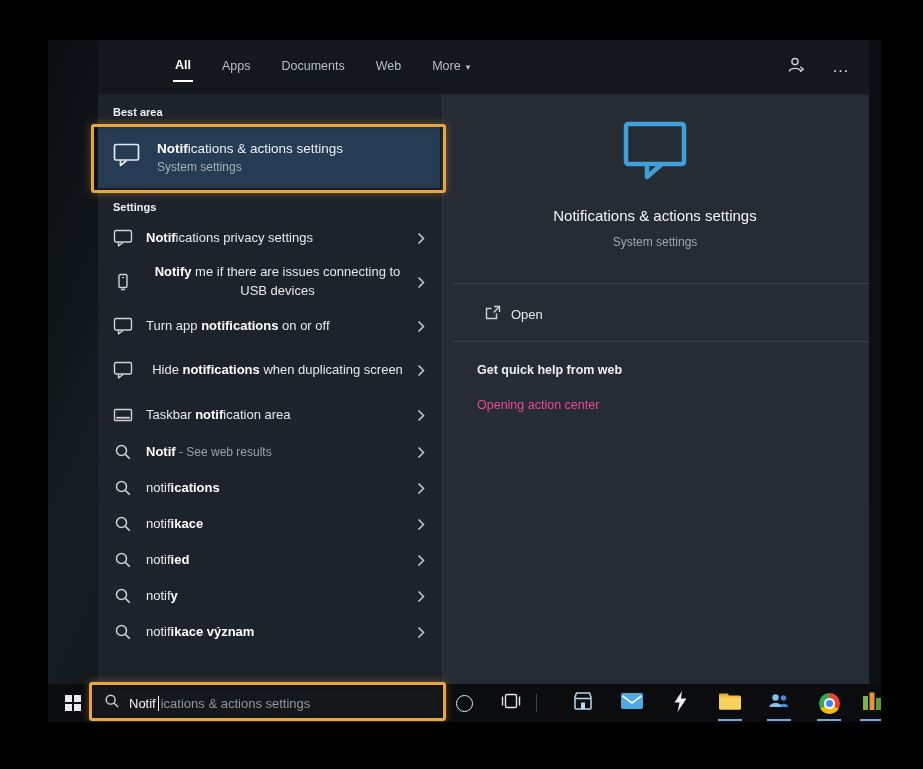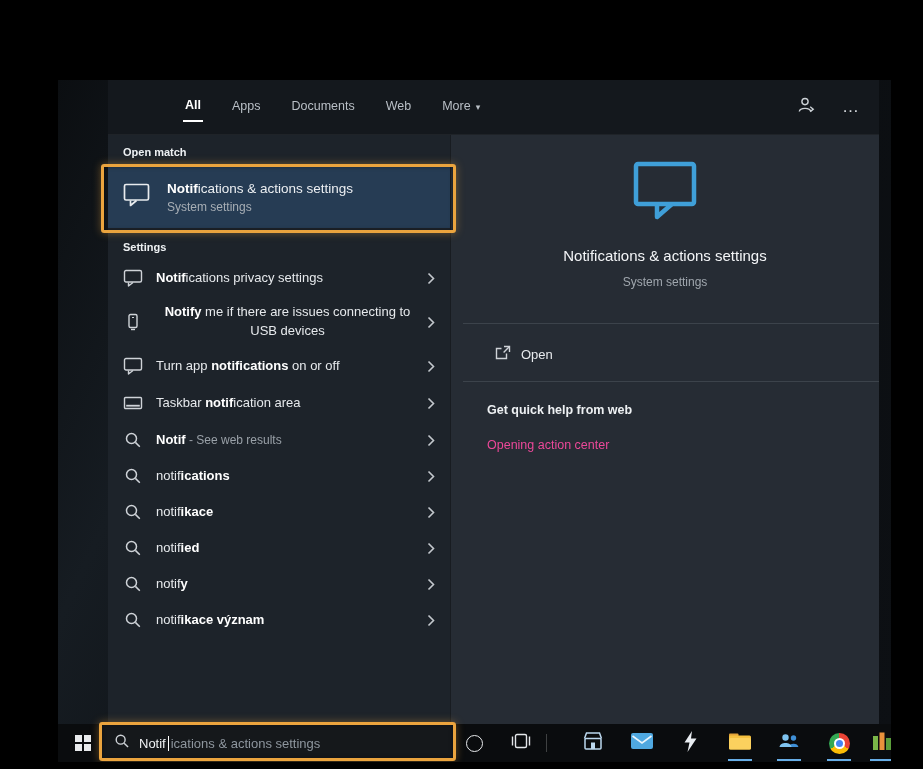--- a/index.html
+++ b/index.html
@@ -1,19 +1,19 @@
 <!DOCTYPE html>
 <html><head>
 <meta charset="utf-8">
 <style>
   * { margin:0; padding:0; box-sizing:border-box; }
   body { background:#000; font-family:"Liberation Sans","DejaVu Sans",sans-serif; }
   .frame { position:relative; width:923px; height:769px; background:#000; overflow:hidden; }
-  .screen { position:absolute; left:58px; top:40px; width:833px; height:682px; overflow:hidden;
-            background:linear-gradient(115deg,#0b0e11 0%,#161c22 22%,#0b0e11 55%,#0d1014 100%);margin-top:40px; }
+  .screen { position:absolute; left:48px; top:40px; width:833px; height:682px; overflow:hidden;
+            background:linear-gradient(115deg,#0b0e11 0%,#161c22 22%,#0b0e11 55%,#0d1014 100%); }
 
   
   .flyout { position:absolute; left:50px; top:0; right:12px; bottom:38px; background:#1d232a; display:flex; flex-direction:column; }
   .tabbar { position:relative; height:55px; flex:0 0 55px; background:#14181d; border-bottom:1px solid rgba(255,255,255,.05);
             display:flex; align-items:center; padding-left:75px; }
   .tab { color:#b9bfc6; font-size:12.5px; margin-right:27px; padding:6px 2px 8px; cursor:default; }
   .tab.active { color:#fff; font-weight:700; border-bottom:2px solid #fff; }
   .tab .caret { font-size:9px; margin-left:5px; color:#b9bfc6; }
   .tab-right { position:absolute; right:0; top:0; height:100%; display:flex; align-items:center; gap:26px; padding-right:18px; }
   .ellipsis { color:#d8dce0; font-size:17px; letter-spacing:2px; line-height:10px; }
@@ -96,21 +96,21 @@
               </svg>
         </span>
         <span class="ellipsis">…</span>
       </div>
     </div>
 
     <div class="body">
 
       <div class="list">
 
-        <div class="sec-label h30">Open match</div>
+        <div class="sec-label h30">Best area</div>
 
         <div class="bm-item">
           <span class="bm-icon">
             <svg width="27" height="24" viewBox="0 0 27 24">
                   <rect x="1.5" y="1.5" width="24" height="15.5" rx="1.5" fill="none" stroke="#e8ebee" stroke-width="1.7"></rect>
                   <path d="M7.5 17.5v5l6-5" fill="none" stroke="#e8ebee" stroke-width="1.7" stroke-linejoin="round"></path>
                 </svg>
           </span>
           <span>
             <div class="bm-title"><b>Notif</b><span>ications &amp; actions settings</span></div>
@@ -159,20 +159,34 @@
                 </svg>
               </span>
           <span class="rtext"><span>Turn app </span><b>notifications</b><span> on or off</span></span>
           <span class="chev">
                 <svg width="8" height="13" viewBox="0 0 8 13">
                   <path d="M1.5 1.5l5 5-5 5" fill="none" stroke="#c3c8cd" stroke-width="1.6"></path>
                 </svg>
               </span>
         </div>
 
+        <div class="row r52">
+          <span class="ric">
+                <svg width="20" height="18" viewBox="0 0 20 18">
+                  <rect x="1.5" y="1.5" width="17" height="11.5" rx="1.5" fill="none" stroke="#cfd3d8" stroke-width="1.4"></rect>
+                  <path d="M5.5 13.5v3.5l4.5-3.5" fill="none" stroke="#cfd3d8" stroke-width="1.4" stroke-linejoin="round"></path>
+                </svg>
+              </span>
+          <span class="rtext"><span>Hide </span><b>notifications</b><span> when duplicating screen</span></span>
+          <span class="chev">
+                <svg width="8" height="13" viewBox="0 0 8 13">
+                  <path d="M1.5 1.5l5 5-5 5" fill="none" stroke="#c3c8cd" stroke-width="1.6"></path>
+                </svg>
+              </span>
+        </div>
 
         <div class="row r38">
           <span class="ric">
                 <svg width="20" height="18" viewBox="0 0 20 18">
                   <rect x="1.5" y="3.5" width="17" height="11" rx="1" fill="none" stroke="#cfd3d8" stroke-width="1.4"></rect>
                   <rect x="3.2" y="10.8" width="13.6" height="1.8" fill="#cfd3d8"></rect>
                 </svg>
               </span>
           <span class="rtext"><span>Taskbar </span><b>notif</b><span>ication area</span></span>
           <span class="chev">

